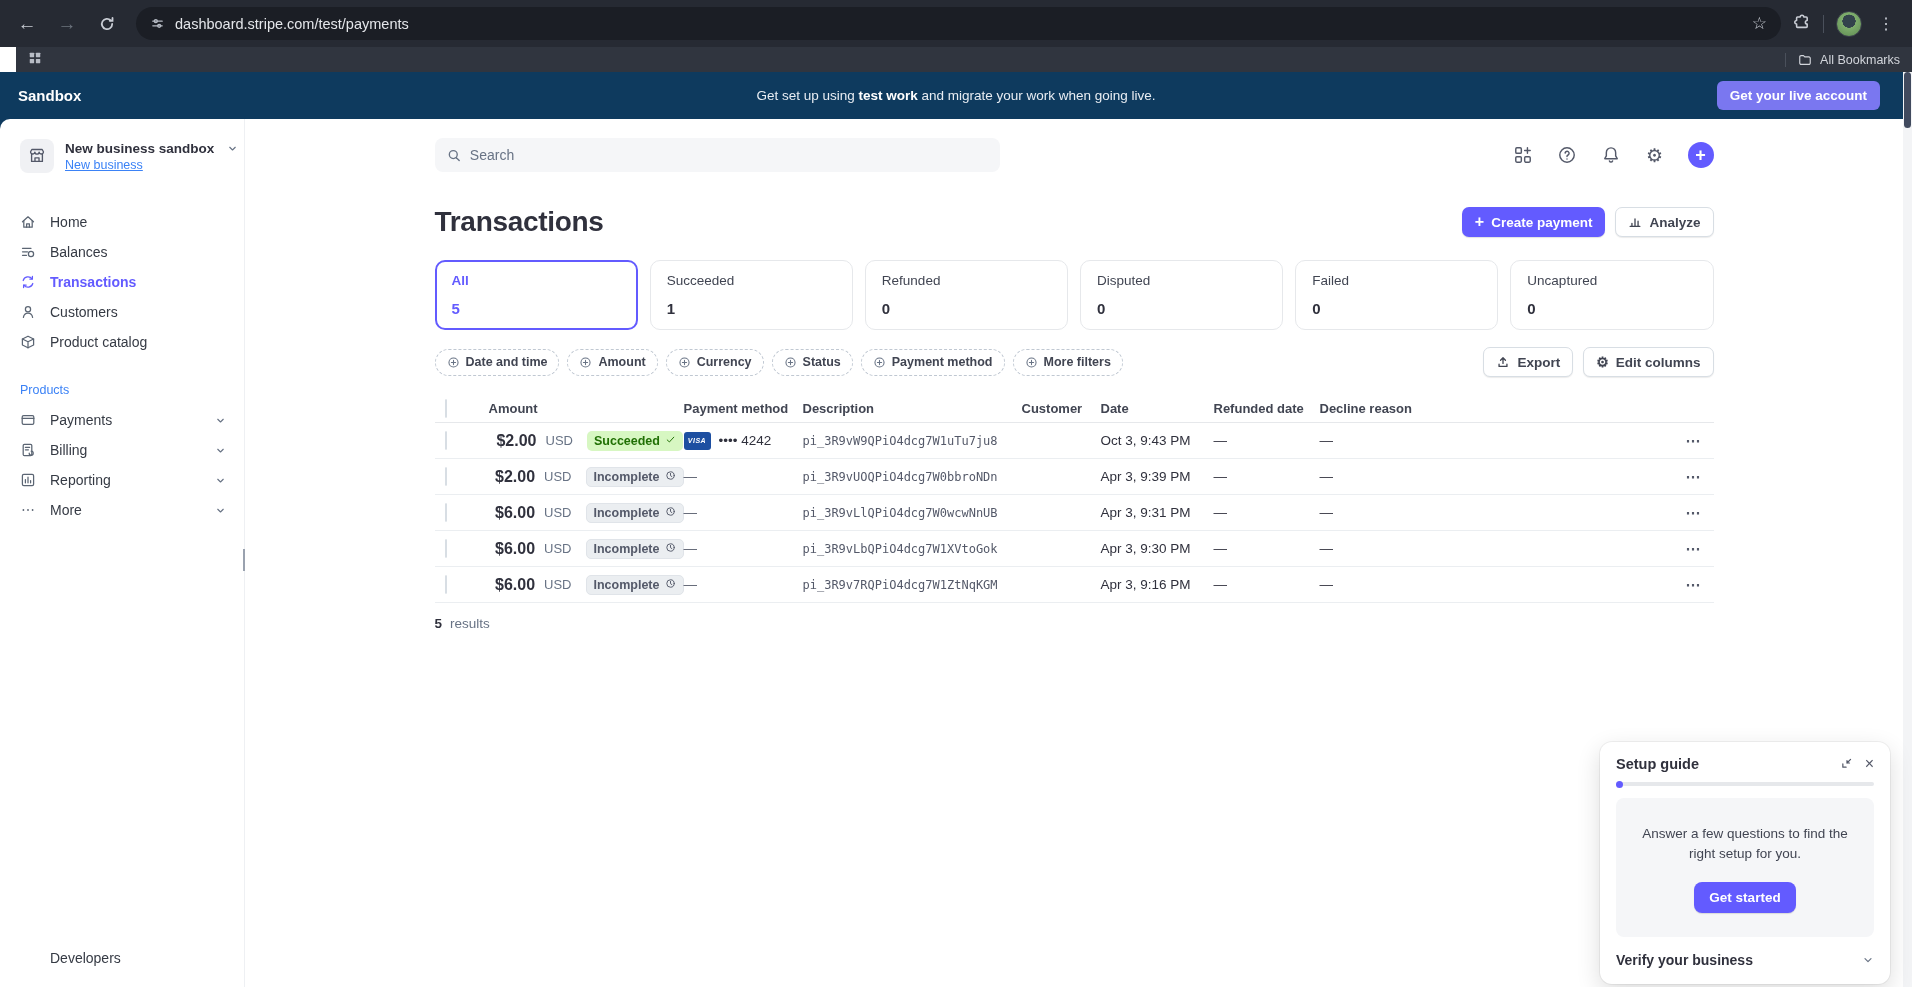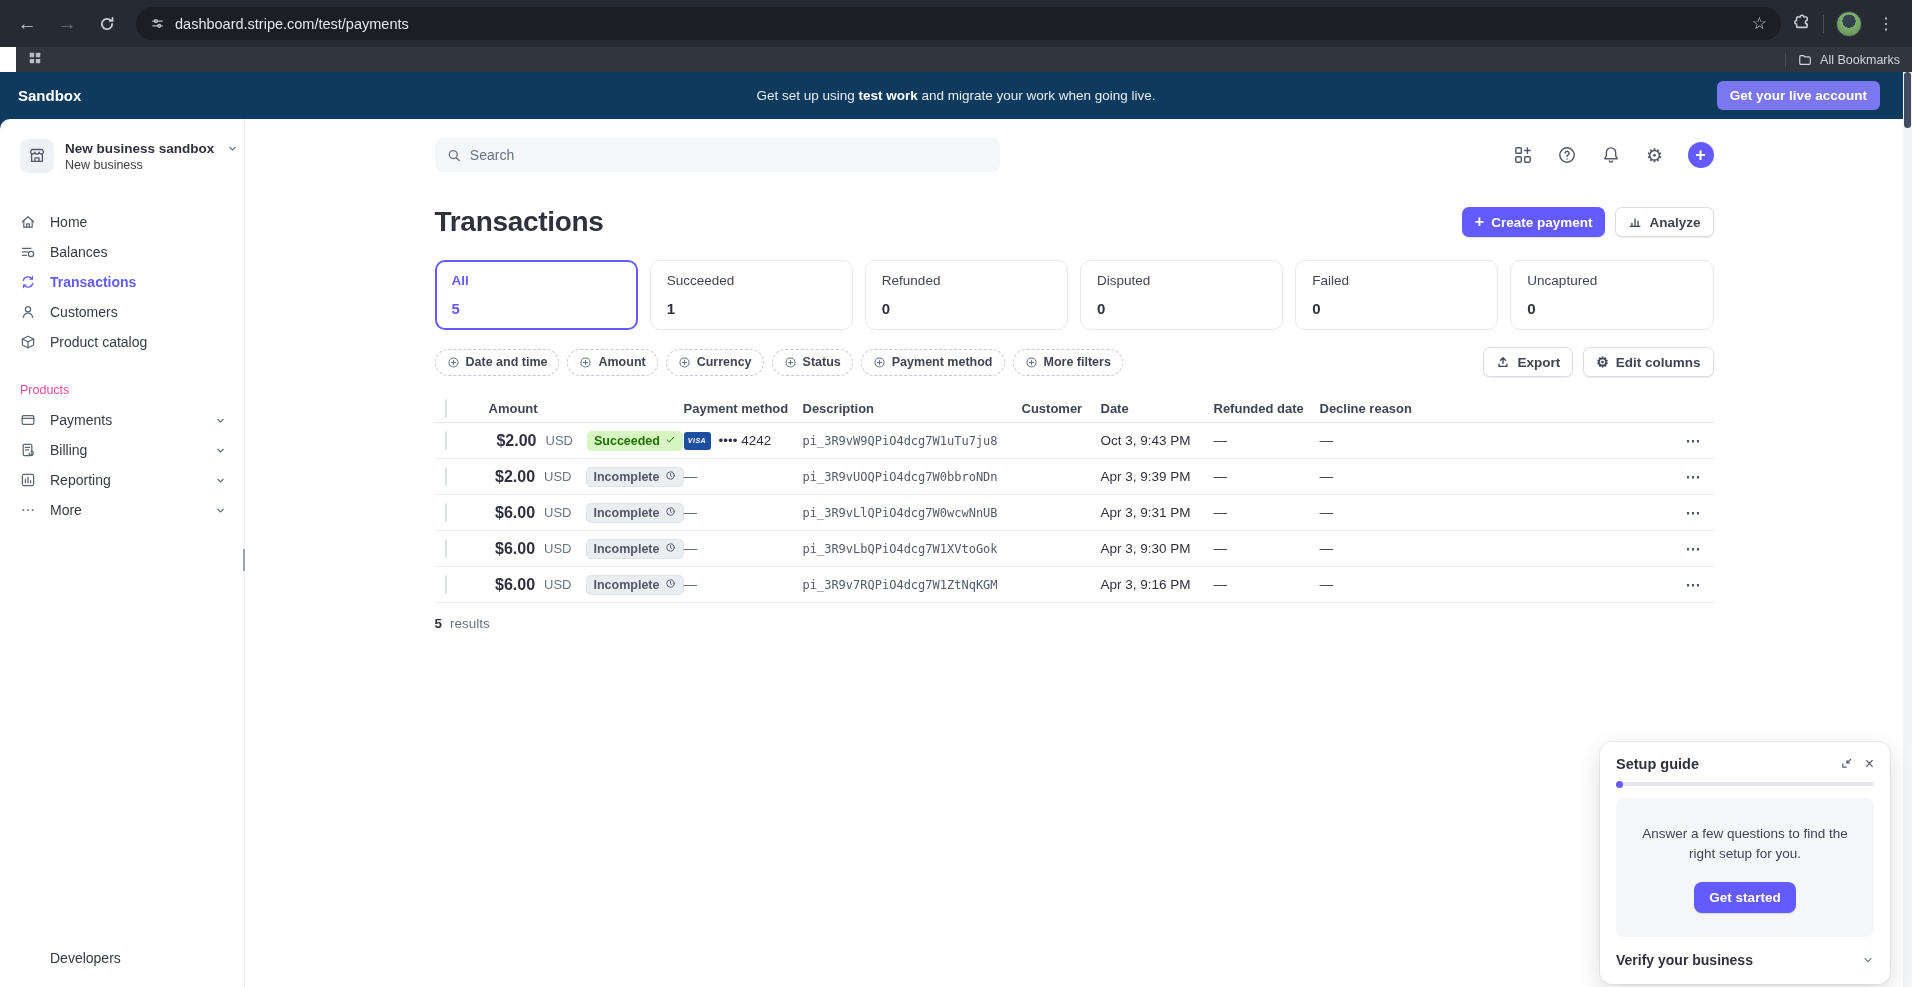--- a/index.html
+++ b/index.html
@@ -47,32 +47,32 @@
   .scrollbar .thumb { position:absolute; top:0; left:1px; width:7px; height:56px; background:#414a5e; border-radius:4px; }
 
   
   .sidebar { width:245px; flex:none; padding:20px 0 14px 20px; position:relative; border-right:1px solid #eef0f3;
     display:flex; flex-direction:column; }
   .account { display:flex; gap:11px; align-items:center; cursor:pointer; }
   .account-icon { width:34px; height:34px; border-radius:8px; background:#f0f1f4; display:flex; align-items:center; justify-content:center; }
   .account-icon svg { width:18px; height:18px; stroke:#545969; fill:none; stroke-width:1.2; stroke-linejoin:round; stroke-linecap:round; }
   .account-name { font-size:13.5px; font-weight:bold; color:#30313d; display:flex; align-items:center; gap:13px; }
   .account-name svg { width:11px; height:11px; stroke:#687385; fill:none; stroke-width:1.6; stroke-linecap:round; stroke-linejoin:round; }
-  .account-sub { font-size:12.5px; color:#404040; margin-top:2px; }
+  .account-sub { font-size:12.5px; color:#3b82f6; margin-top:2px;text-decoration:underline; }
 
   .nav-list { margin-top:34px; }
   .nav-item { display:flex; align-items:center; gap:14px; height:30px; font-size:14px; color:#353a44; cursor:pointer; padding-right:18px; }
   .nav-item .nav-icon { width:16px; height:16px; color:#5b6573; display:flex; }
   .nav-item .nav-icon svg { width:16px; height:16px; stroke:currentColor; fill:none; stroke-width:1.25; stroke-linecap:round; stroke-linejoin:round; }
   .nav-item.active { color:var(--accent,#635bff); font-weight:bold; }
   .nav-item.active .nav-icon { color:var(--accent,#635bff); }
   .nav-item .nav-chevron { margin-left:auto; display:none; color:#687385; }
   .nav-item .nav-chevron svg { width:11px; height:11px; stroke:currentColor; fill:none; stroke-width:1.6; stroke-linecap:round; stroke-linejoin:round; }
   .nav-item.has-chevron .nav-chevron { display:flex; }
-  .section-label { margin-top:26px; margin-bottom:8px; font-size:12.5px; color:#ec4899; }
+  .section-label { margin-top:26px; margin-bottom:8px; font-size:12.5px; color:#3b82f6; }
   .sidebar-bottom { margin-top:auto; }
   .resize-handle { position:absolute; right:-1px; top:430px; width:2px; height:22px; background:#9aa2af; }
 
   
   .main { flex:1; position:relative; }
   .content { width:1279px; margin:0 auto; }
 
   .topbar { display:flex; align-items:center; margin-top:19px; }
   .search { width:565px; height:34px; background:#f5f6f8; border-radius:8px; display:flex; align-items:center; padding:0 12px; gap:9px; }
   .search svg { width:15px; height:15px; stroke:#687385; fill:none; stroke-width:1.5; stroke-linecap:round; }

